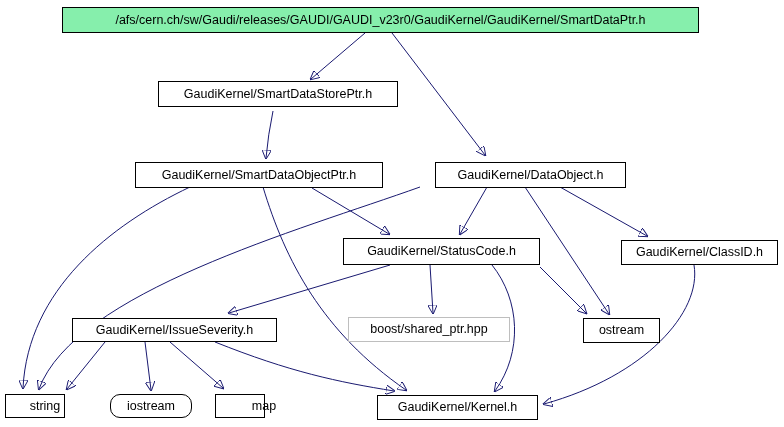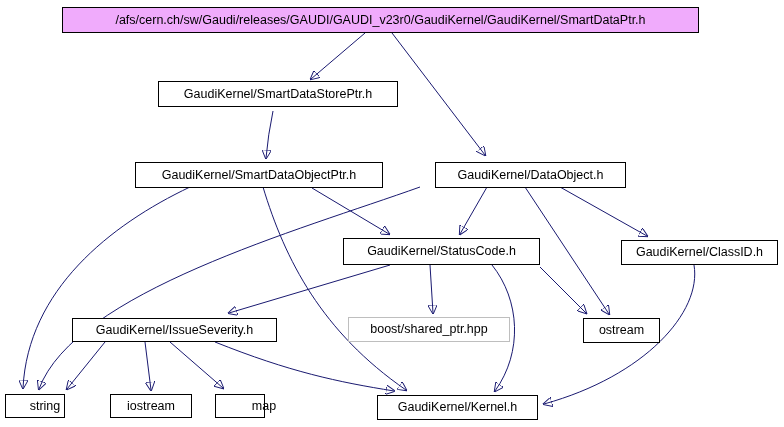--- a/index.html
+++ b/index.html
@@ -15,21 +15,21 @@
   .node{
     position:absolute;
     box-sizing:border-box;
     border:1px solid #000000;
     background:#ffffff;
     color:#000000;
     display:flex;align-items:center;justify-content:center;
     font-size:12.5px;line-height:1;white-space:nowrap;
     cursor:pointer;
   }
-  .node.main{background:#f0abfc;}
+  .node.main{background:#86efac;}
   .node.ext{border-color:#bebebe;cursor:default;}
 </style>
 </head>
 <body>
 
 <div id="canvas">
 
   <svg id="edges" viewBox="0 0 784 427" xmlns="http://www.w3.org/2000/svg">
     <defs>
       <marker id="arrow" viewBox="0 0 10 10" refX="8.5" refY="5" markerWidth="9.5" markerHeight="9.5" orient="auto">
@@ -70,19 +70,19 @@
   <div class="node" style="left:613px; top:240px; width:157px; height:25px;margin-left:8px;">GaudiKernel/ClassID.h</div>
 
   <div class="node" style="left:72px;  top:318px; width:205px; height:24px;">GaudiKernel/IssueSeverity.h</div>
 
   <div class="node ext" style="left:348px; top:317px; width:162px; height:25px;">boost/shared_ptr.hpp</div>
 
   <div class="node" style="left:583px; top:318px; width:77px;  height:25px;">ostream</div>
 
   <div class="node" style="left:5px;   top:394px; width:60px;  height:24px;padding-left:20px;">string</div>
 
-  <div class="node" style="left:110px; top:394px; width:82px;  height:24px;">iostream</div>
+  <div class="node" style="left:110px; top:394px; width:82px;  height:24px;border-radius:10px;">iostream</div>
 
   <div class="node" style="left:215px; top:394px; width:40px;  height:24px;padding-left:48px;">map</div>
 
   <div class="node" style="left:377px; top:395px; width:161px; height:25px;">GaudiKernel/Kernel.h</div>
 
 </div>
 
 </body></html>

